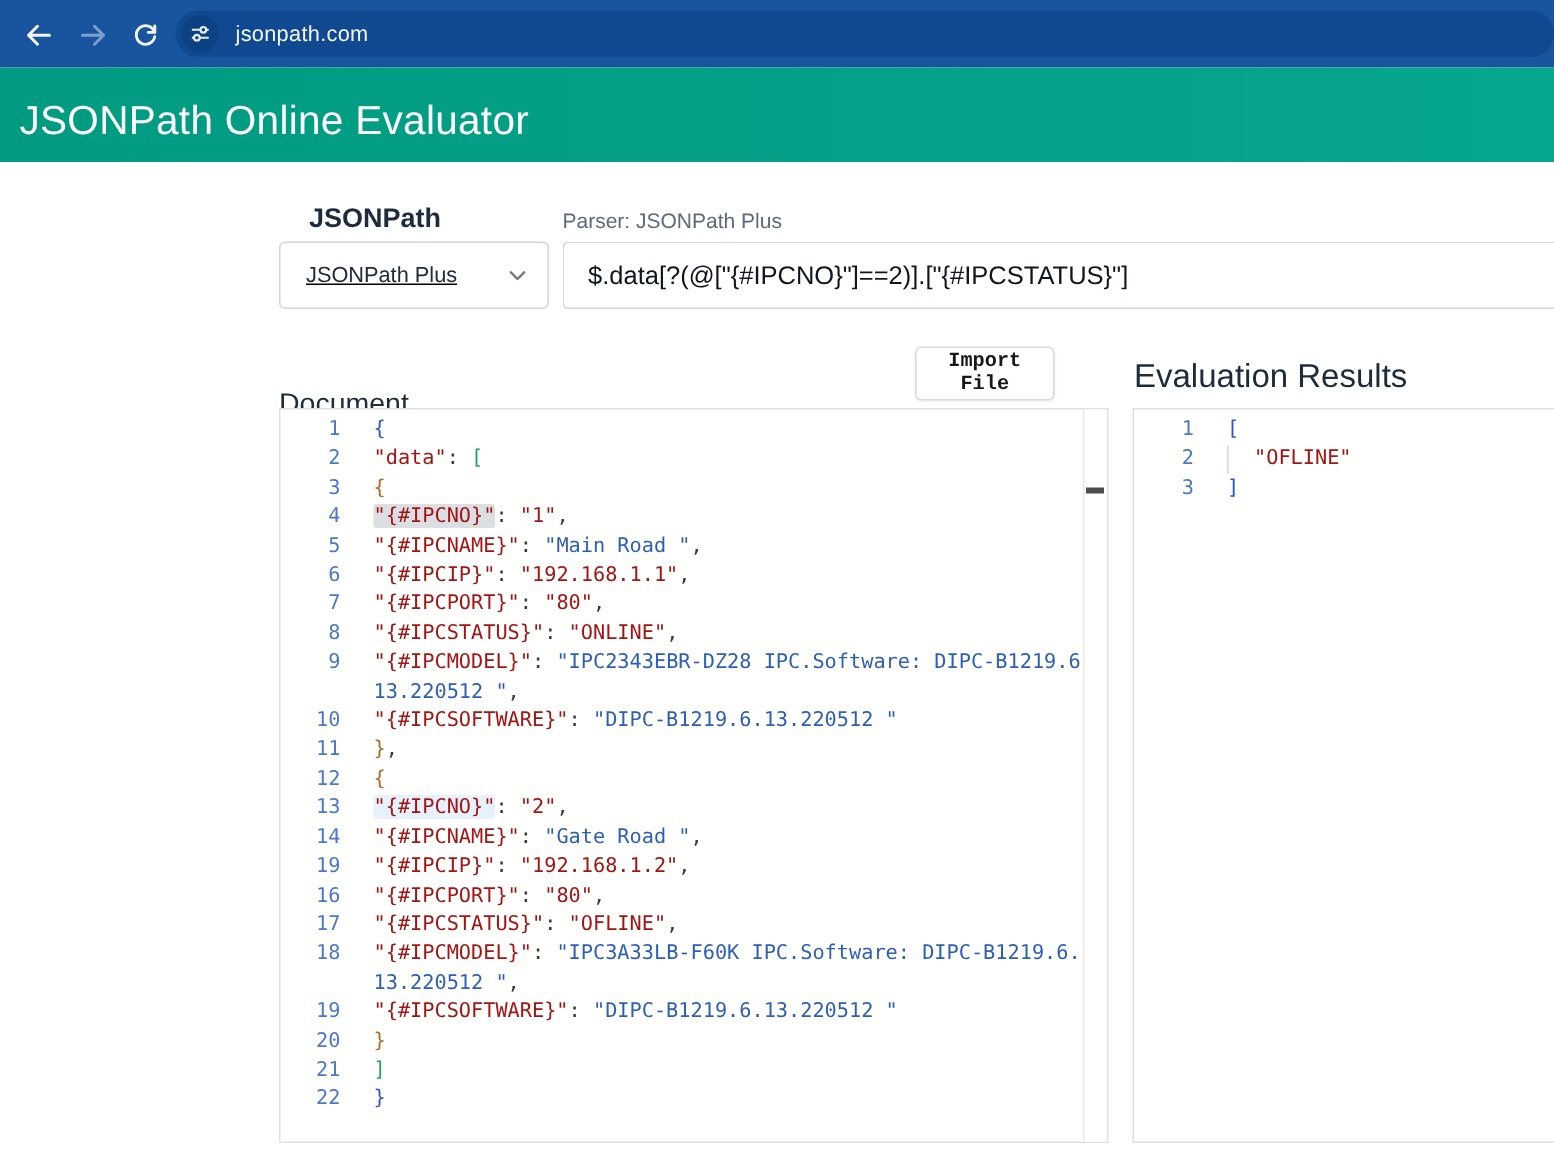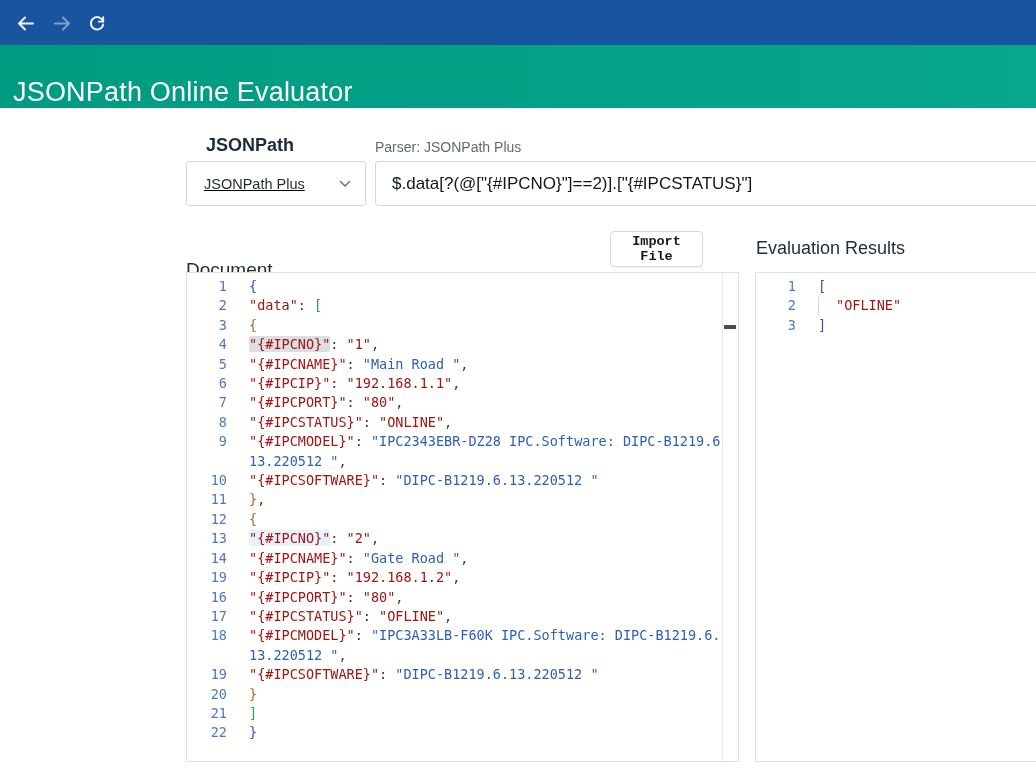--- a/index.html
+++ b/index.html
@@ -10,26 +10,26 @@
   }
   
   .chrome{position:absolute;left:0;top:0;width:1036px;height:45px;background:#19559f;}
   .nav-btn{position:absolute;top:8px;width:30px;height:30px;display:flex;align-items:center;justify-content:center;border-radius:50%;}
   .nav-back{left:10px;} .nav-fwd{left:47px;} .nav-refresh{left:82px;}
   .url-pill{position:absolute;left:117px;top:7px;width:919px;height:31px;background:#10498f;border-radius:16px;display:flex;align-items:center;}
   .pill-circle{width:25px;height:25px;border-radius:50%;background:#0c4184;margin-left:4px;display:flex;align-items:center;justify-content:center;}
   .url-text{color:#f2f6fb;font-size:14.5px;margin-left:11px;letter-spacing:.2px;}
   
   .banner{position:absolute;left:0;top:45px;width:1036px;height:63px;background:linear-gradient(90deg,#009b81,#07a78d);}
-  .banner h1{margin:0;padding:16px 0 0 13px;line-height:62px;font-size:27px;font-weight:400;color:#ffffff;letter-spacing:.2px;}
+  .banner h1{margin:0;padding:4px 0 0 13px;line-height:62px;font-size:27px;font-weight:400;color:#ffffff;letter-spacing:.2px;}
   
   .h-jsonpath{position:absolute;left:186px;top:135px;font-size:18px;font-weight:700;color:#1e2b3c;margin-left:20px;}
   .parser-row{position:absolute;left:375px;top:139px;font-size:14px;color:#5d6a79;display:flex;align-items:center;gap:6px;flex-direction:column;}
   .h-doc{position:absolute;left:186px;top:238px;font-size:19px;font-weight:400;color:#1e2b3c;margin-top:21px;}
-  .h-results{position:absolute;left:756px;top:238px;font-size:18px;font-weight:400;color:#1e2b3c;}
+  .h-results{position:absolute;left:756px;top:238px;font-size:22px;font-weight:400;color:#1e2b3c;}
   
   .select-box{position:absolute;left:186px;top:161px;width:180px;height:45px;background:#fff;border:1px solid #d6d6d6;border-radius:4px;box-sizing:border-box;display:flex;align-items:center;text-decoration:underline;}
   .select-box .val{font-size:14.5px;color:#1f2a37;margin-left:17px;flex:1;}
   .select-box .chev{margin-right:14px;}
   .expr-input{position:absolute;left:375px;top:161px;width:700px;height:45px;box-sizing:border-box;background:#fff;border:1px solid #d6d6d6;border-radius:4px 0 0 4px;border-right:none;font-family:"Liberation Sans",sans-serif;font-size:17px;color:#10161f;padding:0 0 0 16px;outline:none;}
   .import-btn{position:absolute;left:610px;top:231px;width:93px;height:36px;background:#fff;border:1px solid #d8d8d8;border-radius:4px;box-sizing:border-box;font-family:Liberation Mono, monospace;font-size:13.5px;font-weight:700;color:#16181c;box-shadow:0 1px 2px rgba(0,0,0,.06);cursor:pointer;}
   
   .panel{position:absolute;background:#fffffe;border:1.5px solid #e0e0e0;box-sizing:border-box;}
   .panel-doc{left:186px;top:272px;width:553px;height:490px;}
   .panel-res{left:755px;top:272px;width:282px;height:490px;border-right:none;}
@@ -67,20 +67,33 @@
     </span>
   </div>
   <div class="nav-btn nav-refresh">
     <span>
       <svg width="18" height="18" viewBox="0 0 18 18">
           <path d="M15.2 3.2 v4.4 h-4.4" stroke="#f2f6fb" stroke-width="1.9" fill="none" stroke-linecap="round" stroke-linejoin="round"></path>
           <path d="M15 7.4 A6.2 6.2 0 1 0 15.2 10.4" stroke="#f2f6fb" stroke-width="1.9" fill="none" stroke-linecap="round"></path>
         </svg>
     </span>
   </div>
+  <div class="url-pill">
+    <div class="pill-circle">
+      <span>
+        <svg width="15" height="15" viewBox="0 0 16 16">
+          <line x1="2" y1="5.2" x2="14" y2="5.2" stroke="#e8eef6" stroke-width="1.5"></line>
+          <circle cx="10.2" cy="5.2" r="2" fill="#0c4184" stroke="#e8eef6" stroke-width="1.5"></circle>
+          <line x1="2" y1="10.8" x2="14" y2="10.8" stroke="#e8eef6" stroke-width="1.5"></line>
+          <circle cx="5.6" cy="10.8" r="2" fill="#0c4184" stroke="#e8eef6" stroke-width="1.5"></circle>
+        </svg>
+      </span>
+    </div>
+    <span class="url-text">jsonpath.com</span>
+  </div>
 </div>
 
 <div class="banner">
   <h1>JSONPath Online Evaluator</h1>
 </div>
 
 <div class="h-jsonpath">JSONPath</div>
 
 <div class="parser-row">
   <span>Parser: JSONPath Plus</span>

